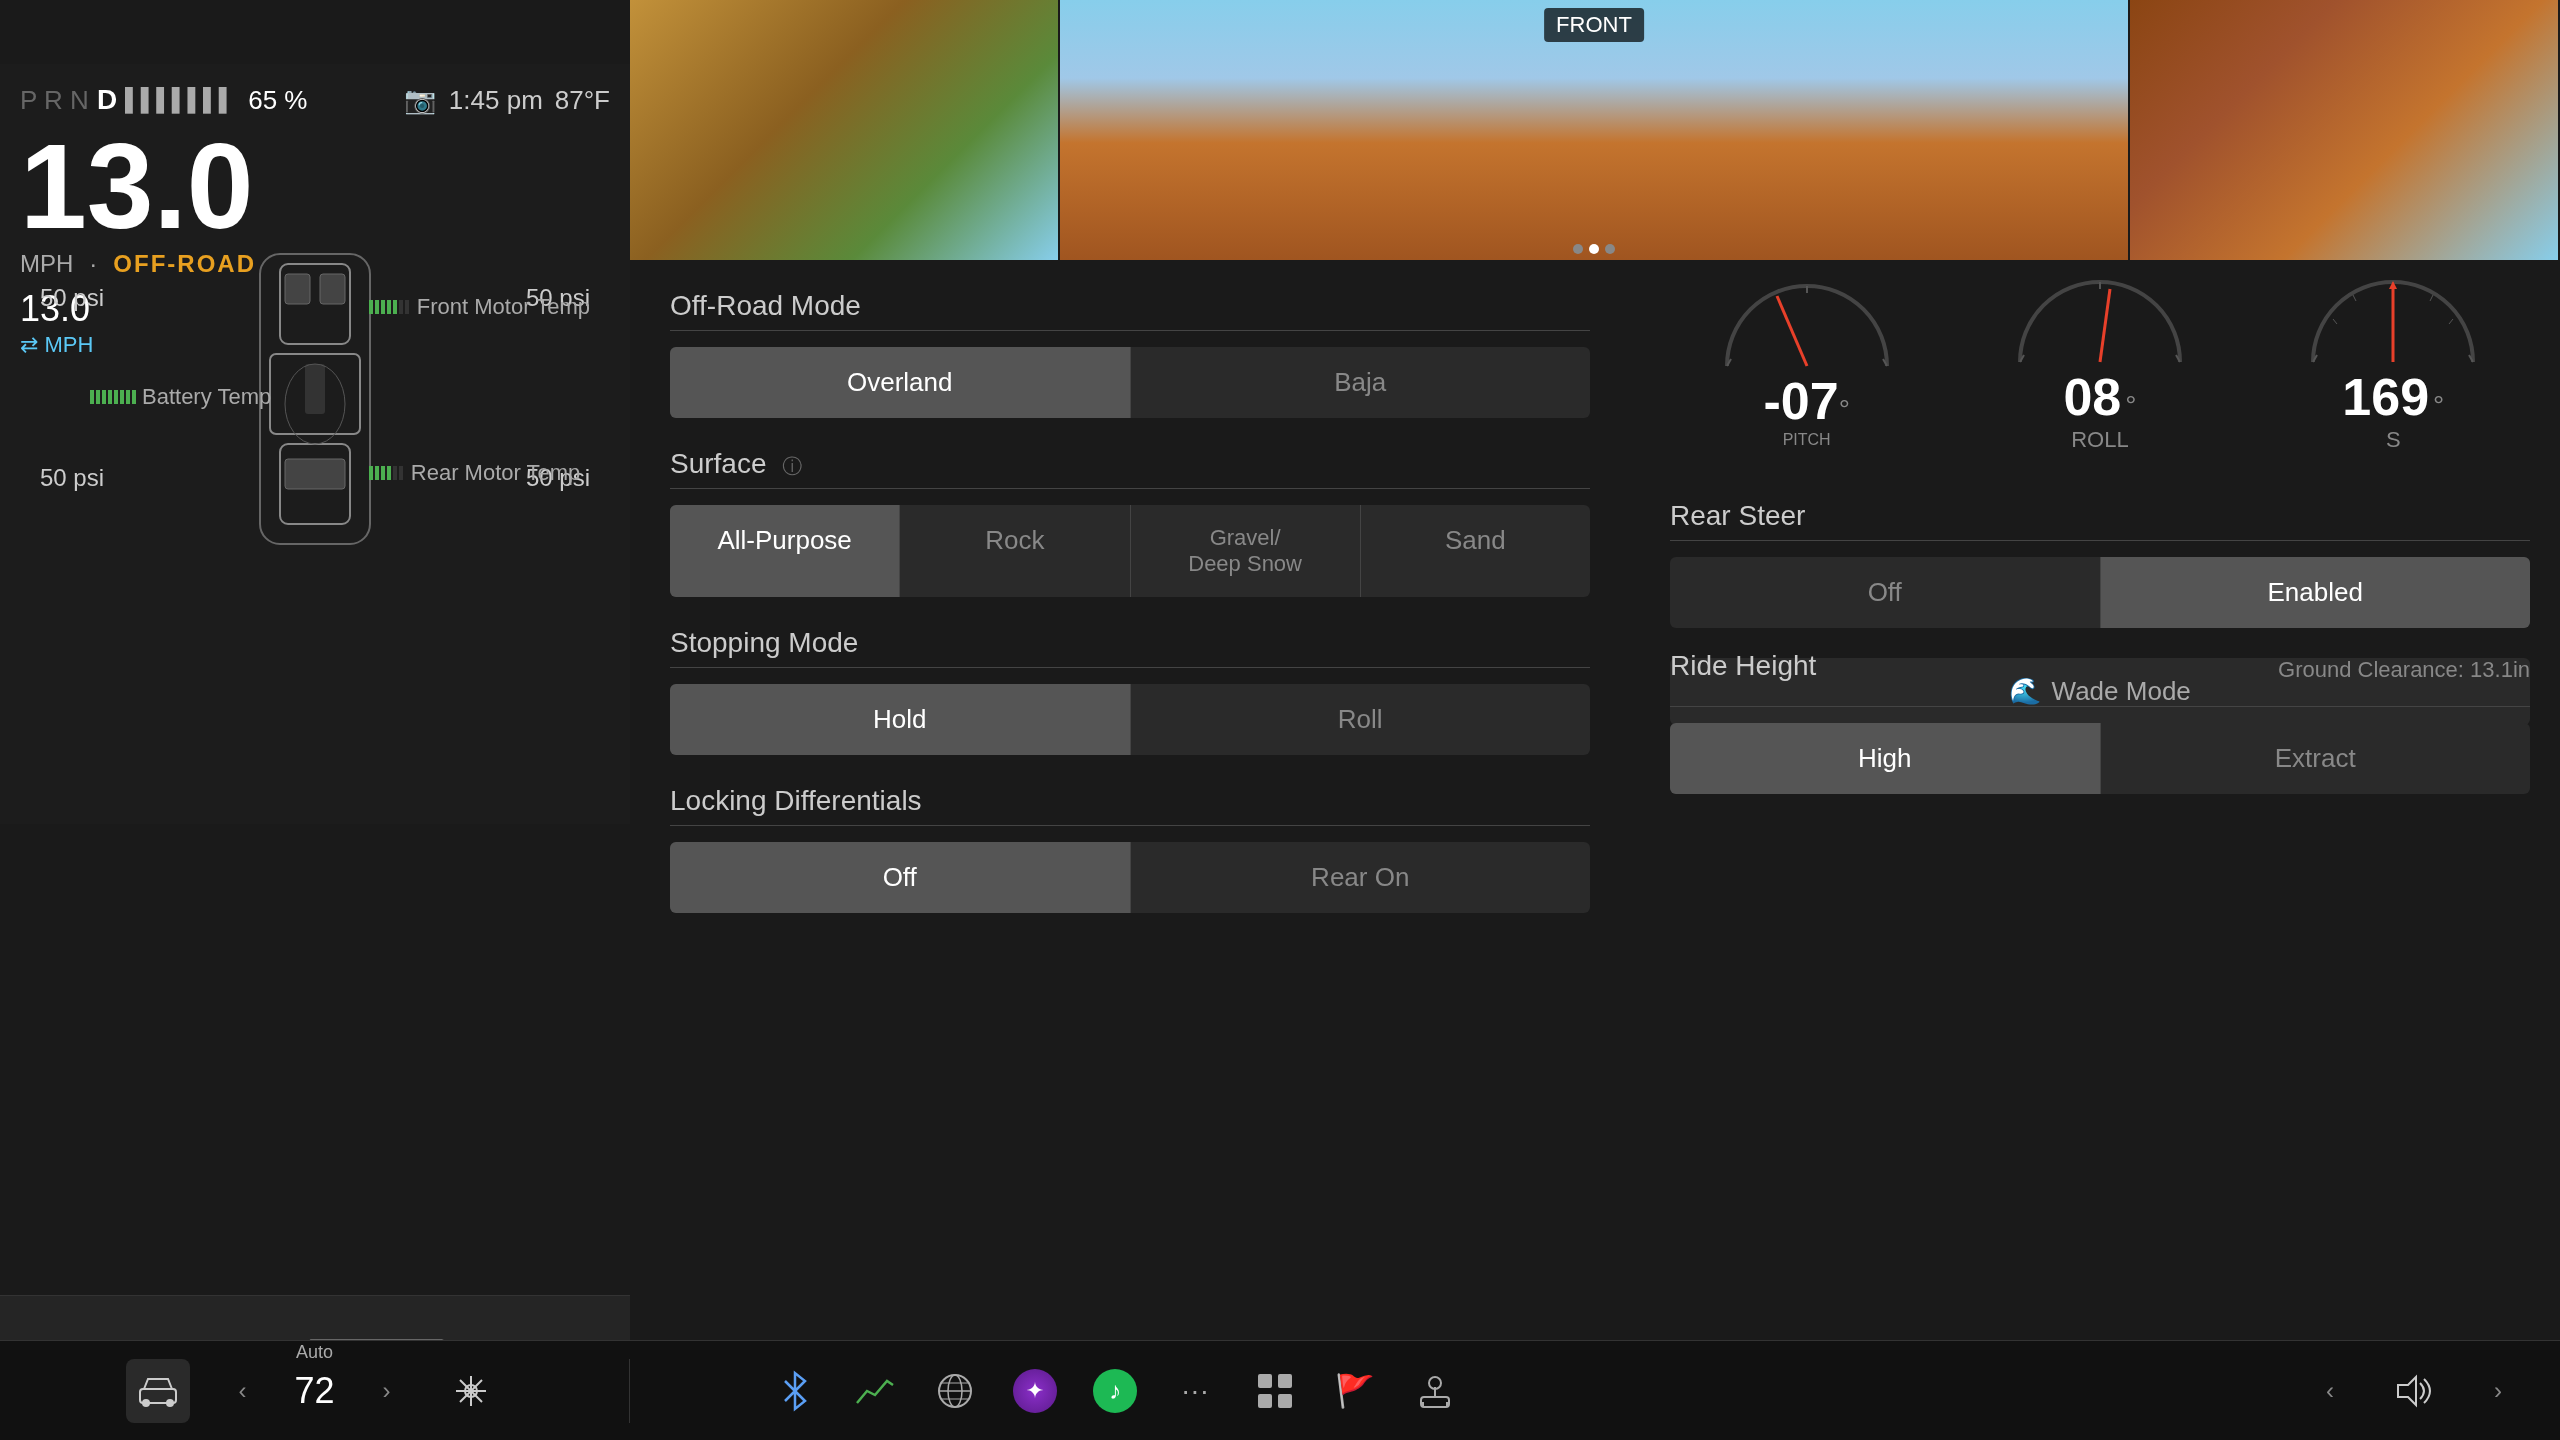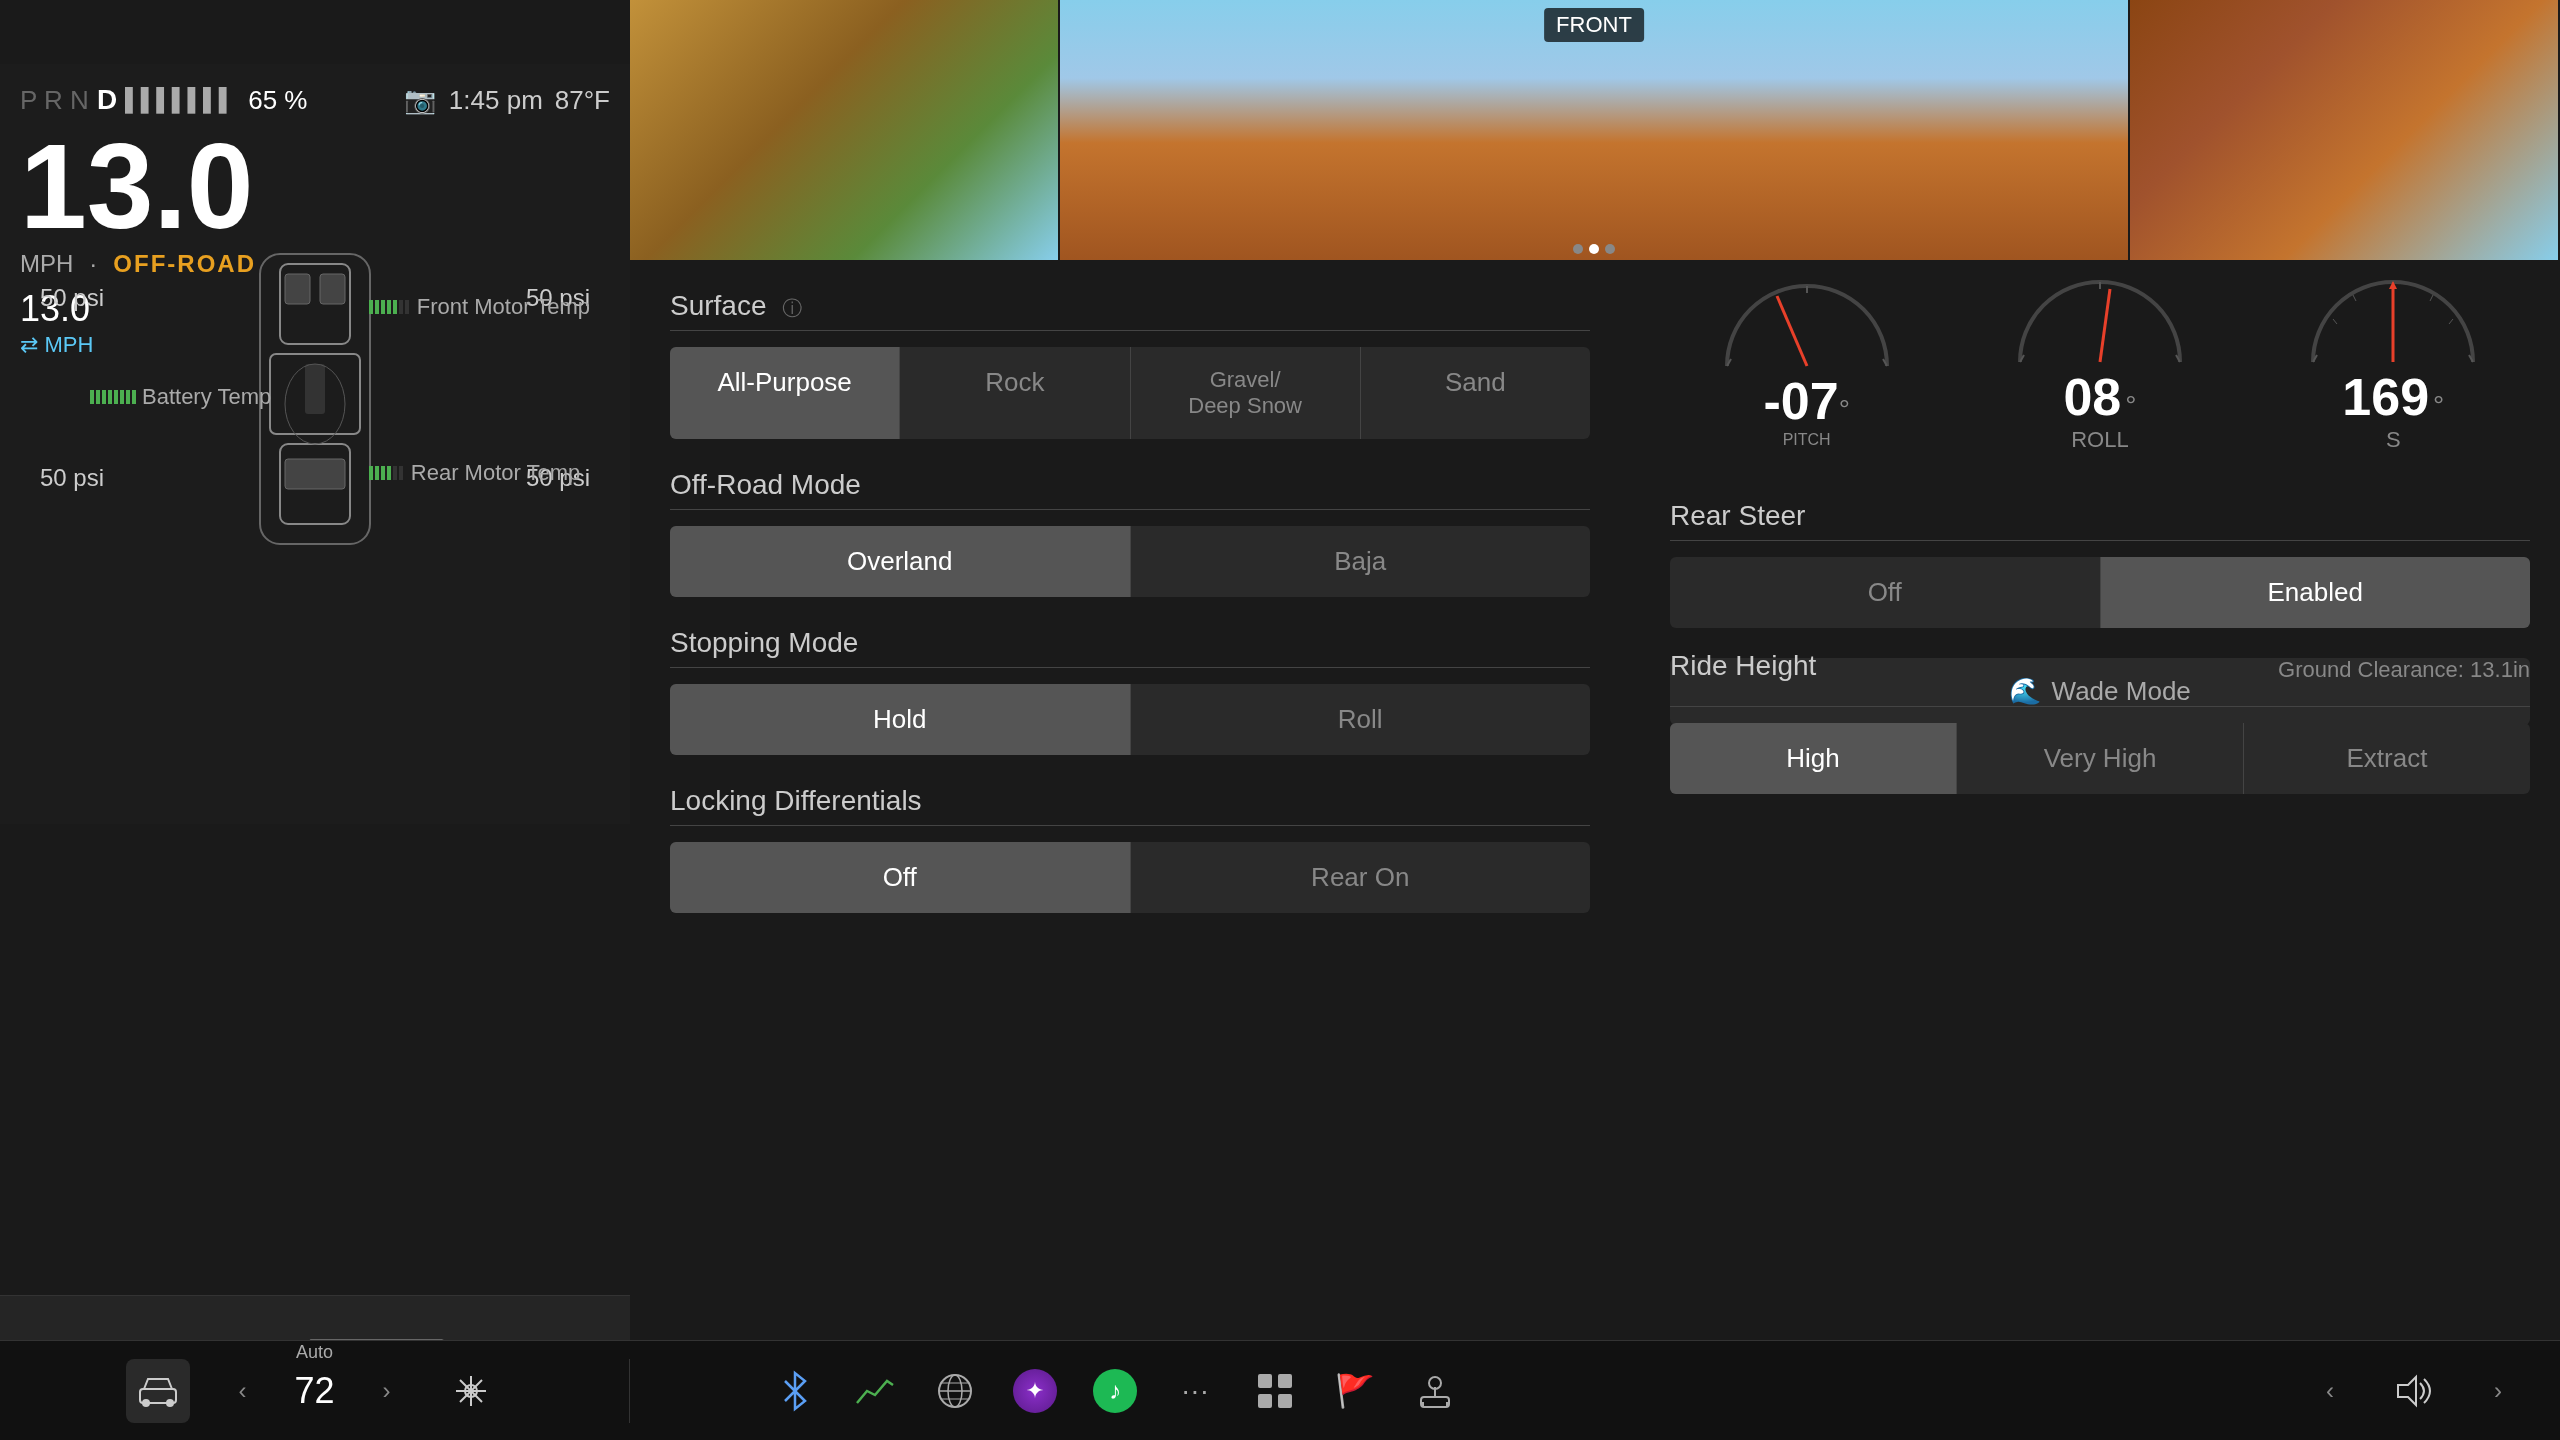--- a/index.html
+++ b/index.html
@@ -572,37 +572,37 @@
       </div>
     </div>
     <div class="cam-thumb">
       <div class="cam-overlay-right"></div>
     </div>
   </div>
 
   <div class="controls-area">
 
     <div>
+      <div class="section-title">Off-Road Mode</div>
+      <div class="button-group">
+        <div class="btn-option active">Overland</div>
+        <div class="btn-option">Baja</div>
+      </div>
+    </div>
+
+    <div>
       <div class="section-title">
         <span>Surface</span>
         <span style="font-size:20px;color:#666;margin-left:8px;">ⓘ</span>
       </div>
       <div class="button-group">
         <div class="btn-option active">All-Purpose</div>
         <div class="btn-option">Rock</div>
         <div class="btn-option" style="font-size:22px;">Gravel/<br>Deep Snow</div>
         <div class="btn-option">Sand</div>
-      </div>
-    </div>
-
-    <div>
-      <div class="section-title">Off-Road Mode</div>
-      <div class="button-group">
-        <div class="btn-option active">Overland</div>
-        <div class="btn-option">Baja</div>
       </div>
     </div>
 
     <div>
       <div class="section-title">Stopping Mode</div>
       <div class="button-group">
         <div class="btn-option active">Hold</div>
         <div class="btn-option">Roll</div>
       </div>
     </div>
@@ -691,21 +691,20 @@
   </div>
 
   <div class="ride-height-section">
     <div class="ride-height-header">
       <div class="section-title" style="margin-bottom:0;border-bottom:none;">Ride Height</div>
       <span class="ground-clearance-text">Ground Clearance: 13.1in</span>
     </div>
     <div style="width:100%;height:1px;background:#444;margin-bottom:16px;"></div>
     <div class="button-group">
       <div class="btn-option active">High</div>
-      <div class="btn-option">Very High</div>
       <div class="btn-option">Extract</div>
     </div>
   </div>
 
 </div>
 
 <div class="taskbar">
 
   <div class="taskbar-left">
     <div class="taskbar-icon active">

